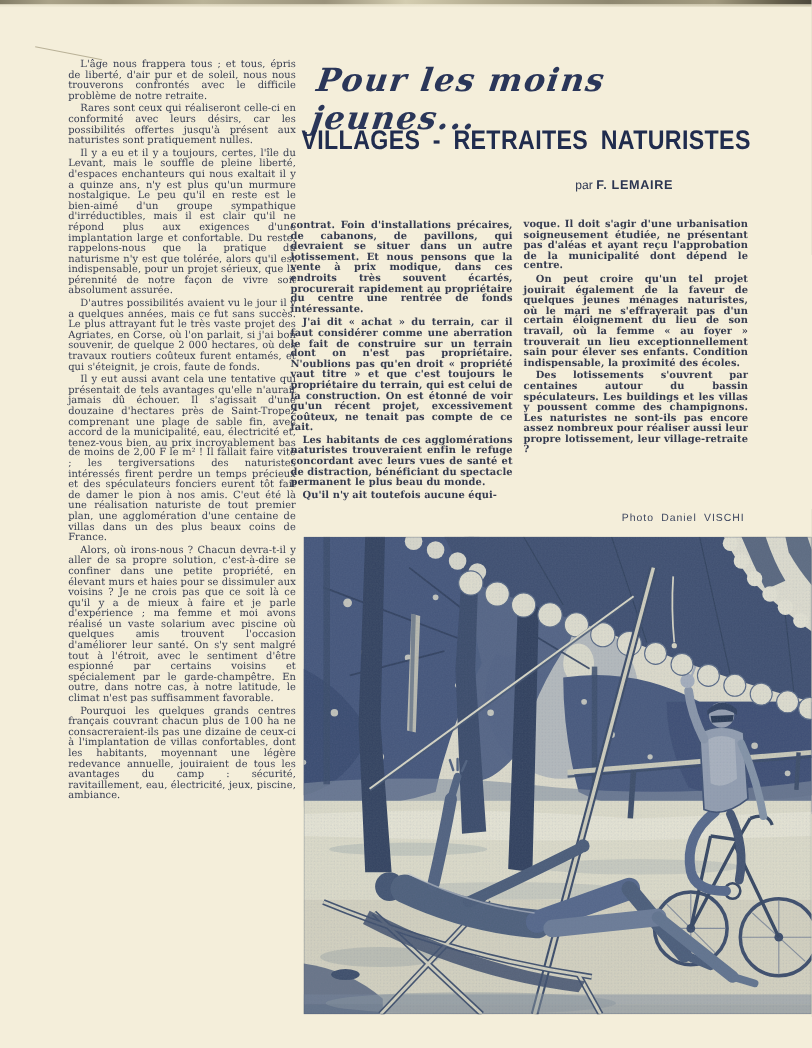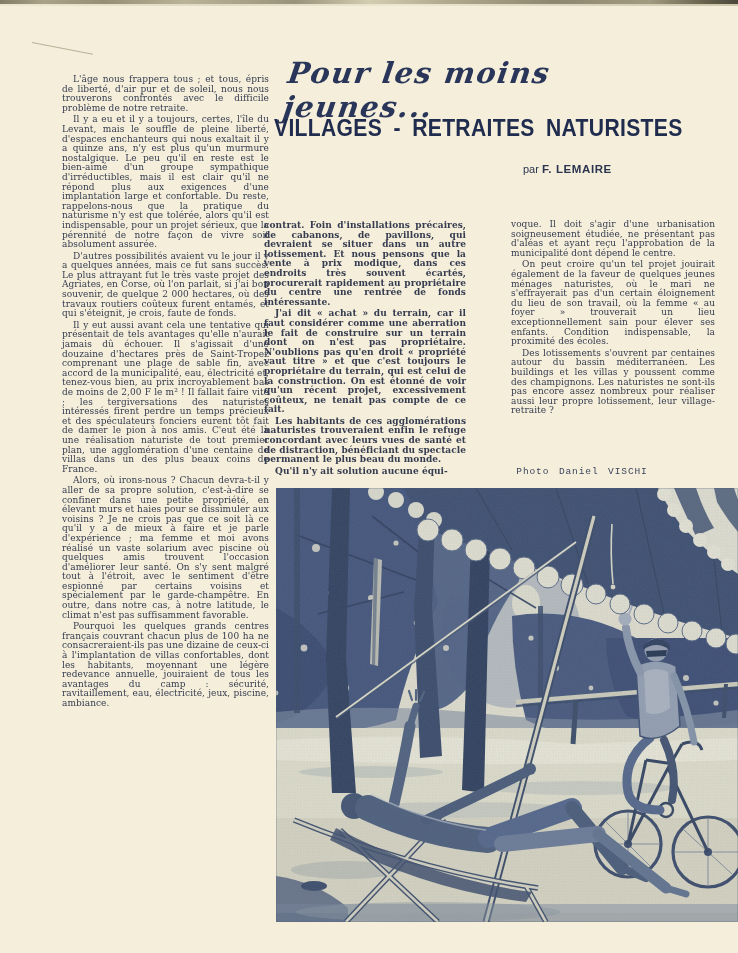--- a/index.html
+++ b/index.html
@@ -5,37 +5,37 @@
   html,body{margin:0;padding:0;background:#d8d2bd;}
   .page{position:relative;width:738px;height:953px;background:#f4eeda;overflow:hidden;
         font-family:"DejaVu Serif", serif;color:#363c50;}
   .top-edge{position:absolute;top:0;left:0;width:738px;height:4px;
     background:linear-gradient(90deg,#6e6852 0%,#9d957a 6%,#857d63 14%,#b0a98c 25%,#8a826a 40%,#cec7a9 50%,#a79f82 60%,#7c755d 75%,#948c70 88%,#4a4431 96%,#2e2a1f 100%);
     opacity:.85;}
   .top-edge2{position:absolute;top:4px;left:0;width:738px;height:2px;
     background:linear-gradient(90deg,#e9e3cc 0%,#d9d2b8 30%,#e9e3cc 55%,#cfc8ae 80%,#bdb69b 100%);opacity:.7;}
   .scratch{position:absolute;left:32px;top:42px;width:62px;height:1px;background:#b9b197;
     transform:rotate(11deg);transform-origin:left;}
-  .col{position:absolute;text-align:justify;font-size:9px;line-height:9.6px;letter-spacing:.05px;margin-top:20px;}
+  .col{position:absolute;text-align:justify;font-size:9px;line-height:9.6px;letter-spacing:.05px;}
   .col p{margin:0 0 2px 0;text-indent:11px;}
   .col p.cont{text-indent:0;}
   #col1{left:62px;top:55px;width:207px;}
   #col2{left:264px;top:201px;width:202px;font-weight:bold;}
-  #col3{left:511px;top:200px;width:204px;}
+  #col3{left:476px;top:200px;width:204px;font-weight:bold;}
   .kicker{position:absolute;left:281px;top:56px;width:420px;
     font-family:"DejaVu Serif",serif;font-style:italic;font-weight:bold;
     font-size:29px;letter-spacing:1.5px;color:#2a3659;transform:skewX(-8deg);transform-origin:left bottom;}
   .headline{position:absolute;left:274px;top:114px;white-space:nowrap;
     font-family:"Liberation Sans",sans-serif;font-weight:bold;font-size:24.5px;
     letter-spacing:.4px;word-spacing:6px;color:#202c4e;transform:scaleX(.86);transform-origin:left;}
   .byline{position:absolute;left:523px;top:163px;font-family:Liberation Sans, sans-serif;
     font-size:11px;color:#2b3550;}
   .byline b{font-size:11.5px;letter-spacing:.6px;}
-  .credit{position:absolute;left:487px;top:466px;width:190px;text-align:center;
-    font-family:Liberation Mono, monospace;font-size:9.5px;letter-spacing:.9px;
+  .credit{position:absolute;left:487px;top:466px;width:190px;text-align:right;
+    font-family:Liberation Sans, sans-serif;font-size:9.5px;letter-spacing:.9px;
     word-spacing:3px;color:#3c455e;}
   .photo{position:absolute;left:276px;top:488px;width:462px;height:434px;}
   .photo svg{display:block;}
 </style>
 </head>
 <body>
 
 <div class="page">
   <div class="top-edge"></div>
   <div class="top-edge2"></div>
@@ -43,38 +43,39 @@
 
   <div class="kicker">Pour les moins jeunes...</div>
   <div class="headline">VILLAGES - RETRAITES NATURISTES</div>
   <div class="byline">
     <span>par</span>
     <b>F. LEMAIRE</b>
   </div>
 
   <div class="col" id="col1">
     <p>L'âge nous frappera tous ; et tous, épris de liberté, d'air pur et de soleil, nous nous trouverons confrontés avec le difficile problème de notre retraite.</p>
+    <p>Rares sont ceux qui réaliseront celle-ci en conformité avec leurs désirs, car les possibilités offertes jusqu'à présent aux naturistes sont pratiquement nulles.</p>
     <p>Il y a eu et il y a toujours, certes, l'île du Levant, mais le souffle de pleine liberté, d'espaces enchanteurs qui nous exaltait il y a quinze ans, n'y est plus qu'un murmure nostalgique. Le peu qu'il en reste est le bien-aimé d'un groupe sympathique d'irréductibles, mais il est clair qu'il ne répond plus aux exigences d'une implantation large et confortable. Du reste, rappelons-nous que la pratique du naturisme n'y est que tolérée, alors qu'il est indispensable, pour un projet sérieux, que la pérennité de notre façon de vivre soit absolument assurée.</p>
     <p>D'autres possibilités avaient vu le jour il y a quelques années, mais ce fut sans succès. Le plus attrayant fut le très vaste projet des Agriates, en Corse, où l'on parlait, si j'ai bon souvenir, de quelque 2 000 hectares, où des travaux routiers coûteux furent entamés, et qui s'éteignit, je crois, faute de fonds.</p>
     <p>Il y eut aussi avant cela une tentative qui présentait de tels avantages qu'elle n'aurait jamais dû échouer. Il s'agissait d'une douzaine d'hectares près de Saint-Tropez comprenant une plage de sable fin, avec accord de la municipalité, eau, électricité et, tenez-vous bien, au prix incroyablement bas de moins de 2,00 F le m² ! Il fallait faire vite ; les tergiversations des naturistes intéressés firent perdre un temps précieux et des spéculateurs fonciers eurent tôt fait de damer le pion à nos amis. C'eut été là une réalisation naturiste de tout premier plan, une agglomération d'une centaine de villas dans un des plus beaux coins de France.</p>
     <p>Alors, où irons-nous ? Chacun devra-t-il y aller de sa propre solution, c'est-à-dire se confiner dans une petite propriété, en élevant murs et haies pour se dissimuler aux voisins ? Je ne crois pas que ce soit là ce qu'il y a de mieux à faire et je parle d'expérience ; ma femme et moi avons réalisé un vaste solarium avec piscine où quelques amis trouvent l'occasion d'améliorer leur santé. On s'y sent malgré tout à l'étroit, avec le sentiment d'être espionné par certains voisins et spécialement par le garde-champêtre. En outre, dans notre cas, à notre latitude, le climat n'est pas suffisamment favorable.</p>
     <p>Pourquoi les quelques grands centres français couvrant chacun plus de 100 ha ne consacreraient-ils pas une dizaine de ceux-ci à l'implantation de villas confortables, dont les habitants, moyennant une légère redevance annuelle, jouiraient de tous les avantages du camp : sécurité, ravitaillement, eau, électricité, jeux, piscine, ambiance.</p>
   </div>
 
   <div class="col" id="col2">
     <p class="cont">contrat. Foin d'installations précaires, de cabanons, de pavillons, qui devraient se situer dans un autre lotissement. Et nous pensons que la vente à prix modique, dans ces endroits très souvent écartés, procurerait rapidement au propriétaire du centre une rentrée de fonds intéressante.</p>
     <p>J'ai dit « achat » du terrain, car il faut considérer comme une aberration le fait de construire sur un terrain dont on n'est pas propriétaire. N'oublions pas qu'en droit « propriété vaut titre » et que c'est toujours le propriétaire du terrain, qui est celui de la construction. On est étonné de voir qu'un récent projet, excessivement coûteux, ne tenait pas compte de ce fait.</p>
     <p>Les habitants de ces agglomérations naturistes trouveraient enfin le refuge concordant avec leurs vues de santé et de distraction, bénéficiant du spectacle permanent le plus beau du monde.</p>
-    <p>Qu'il n'y ait solution aucune équi-</p>
+    <p>Qu'il n'y ait toutefois aucune équi-</p>
   </div>
 
   <div class="col" id="col3">
     <p class="cont">voque. Il doit s'agir d'une urbanisation soigneusement étudiée, ne présentant pas d'aléas et ayant reçu l'approbation de la municipalité dont dépend le centre.</p>
     <p>On peut croire qu'un tel projet jouirait également de la faveur de quelques jeunes ménages naturistes, où le mari ne s'effrayerait pas d'un certain éloignement du lieu de son travail, où la femme « au foyer » trouverait un lieu exceptionnellement sain pour élever ses enfants. Condition indispensable, la proximité des écoles.</p>
-    <p>Des lotissements s'ouvrent par centaines autour du bassin méditerranéen. Les buildings et les villas y poussent comme des champignons. Les naturistes ne sont-ils pas encore assez nombreux pour réaliser aussi leur propre lotissement, leur village-retraite ?</p>
+    <p>Des lotissements s'ouvrent par centaines autour du bassin spéculateurs. Les buildings et les villas y poussent comme des champignons. Les naturistes ne sont-ils pas encore assez nombreux pour réaliser aussi leur propre lotissement, leur village-retraite ?</p>
   </div>
 
   <div class="credit">Photo Daniel VISCHI</div>
 
   <div class="photo">
     <svg width="462" height="434" viewBox="0 0 462 434" xmlns="http://www.w3.org/2000/svg">
       <defs>
         <filter id="grain" x="0" y="0" width="100%" height="100%">
           <feTurbulence type="fractalNoise" baseFrequency="0.8" numOctaves="2" result="n"></feTurbulence>
           <feColorMatrix in="n" type="matrix" values="0 0 0 0 0.25  0 0 0 0 0.31  0 0 0 0 0.44  0 0 0 0.30 0"></feColorMatrix>

